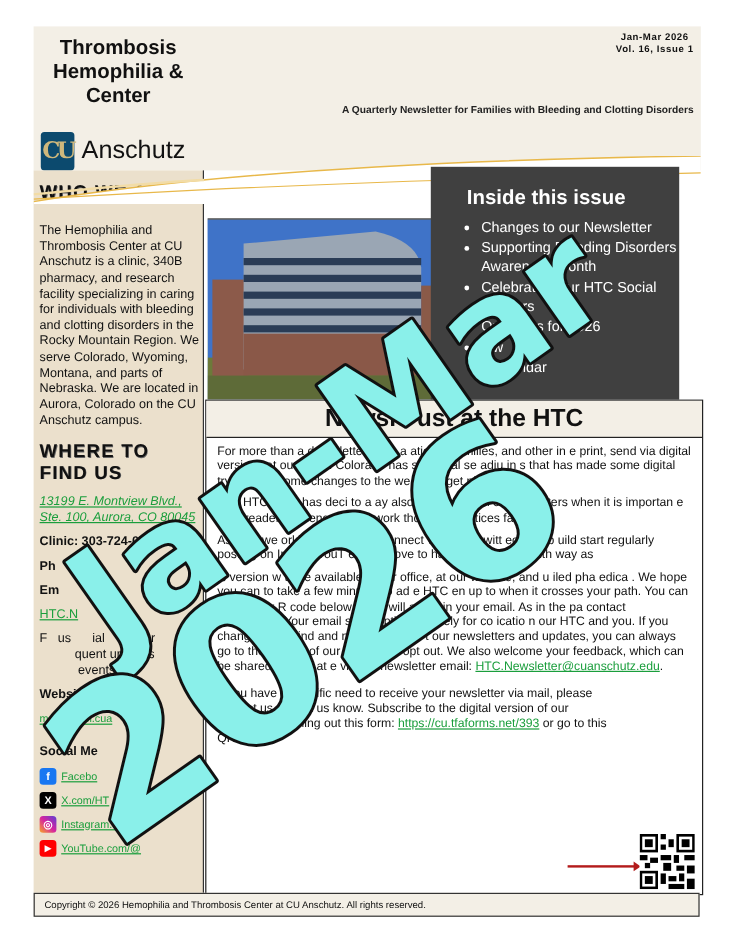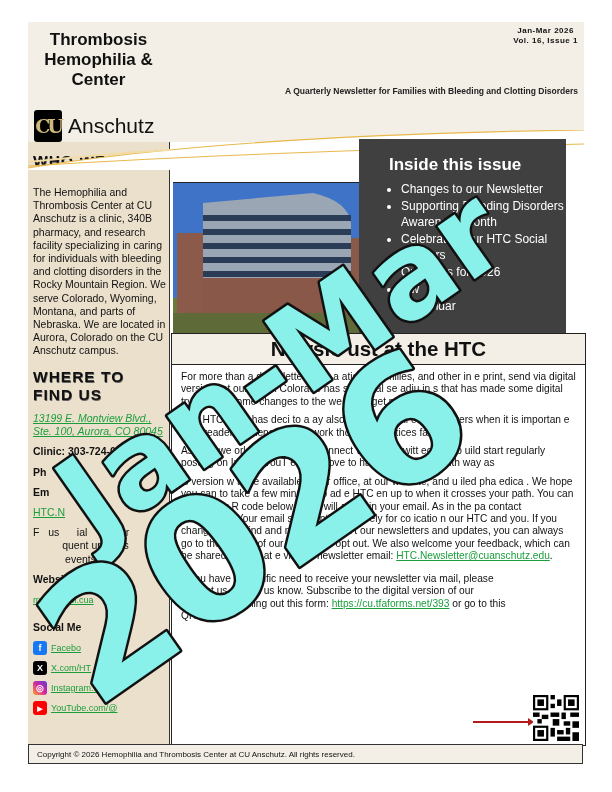--- a/index.html
+++ b/index.html
@@ -3,21 +3,21 @@
 <meta charset="utf-8">
 <style>
   html,body{margin:0;padding:0;}
   body{width:612px;height:792px;background:#ffffff;position:relative;overflow:hidden;font-family:"Liberation Sans",sans-serif;color:#111;}
   .page{position:absolute;left:28px;top:22px;width:556px;height:744px;}
   
   .header{position:absolute;left:0;top:0;width:556px;height:120px;background:#f3efe6;}
   .sidebar{position:absolute;left:0;top:120px;width:141px;height:602px;background:#ebe0cc;border-right:1px solid #333;}
   .org-title{position:absolute;left:0;top:8px;width:141px;text-align:center;font-weight:bold;font-size:17px;line-height:20px;color:#111;}
   .cu-logo{position:absolute;left:6px;top:88px;display:flex;align-items:center;}
-  .cu-mark{width:28px;height:32px;background:#000000;border-radius:3px;position:relative;display:flex;align-items:center;justify-content:center;}
+  .cu-mark{width:28px;height:32px;background:#0c4a6e;border-radius:3px;position:relative;display:flex;align-items:center;justify-content:center;}
   .cu-mark span{color:#cfb87c;font-weight:bold;font-size:19px;font-family:"DejaVu Serif",serif;letter-spacing:-3px;}
   .cu-word{font-size:21px;margin-left:6px;color:#111;}
   .swoosh{position:absolute;left:0;top:108px;width:556px;height:40px;}
   .issue-meta{position:absolute;right:6px;top:4px;text-align:center;font-size:8px;font-weight:bold;line-height:10px;letter-spacing:0.5px;}
   .title{position:absolute;right:4px;top:30px;font-size:26px;font-weight:bold;color:#c00000;-webkit-text-stroke:0.8px #222;text-shadow:1px 1px 0 #444;letter-spacing:-0.2px;}
   .subtitle{position:absolute;right:6px;top:64px;font-size:8.5px;font-weight:bold;color:#222;}
   
   .sb{position:absolute;left:5px;width:134px;font-size:10.5px;line-height:13.2px;}
   .sb h2{margin:0;font-size:15.5px;letter-spacing:1px;line-height:18px;text-shadow:0.5px 0.5px 0 #666;}
   .sb p{margin:0 0 7px 0;}

